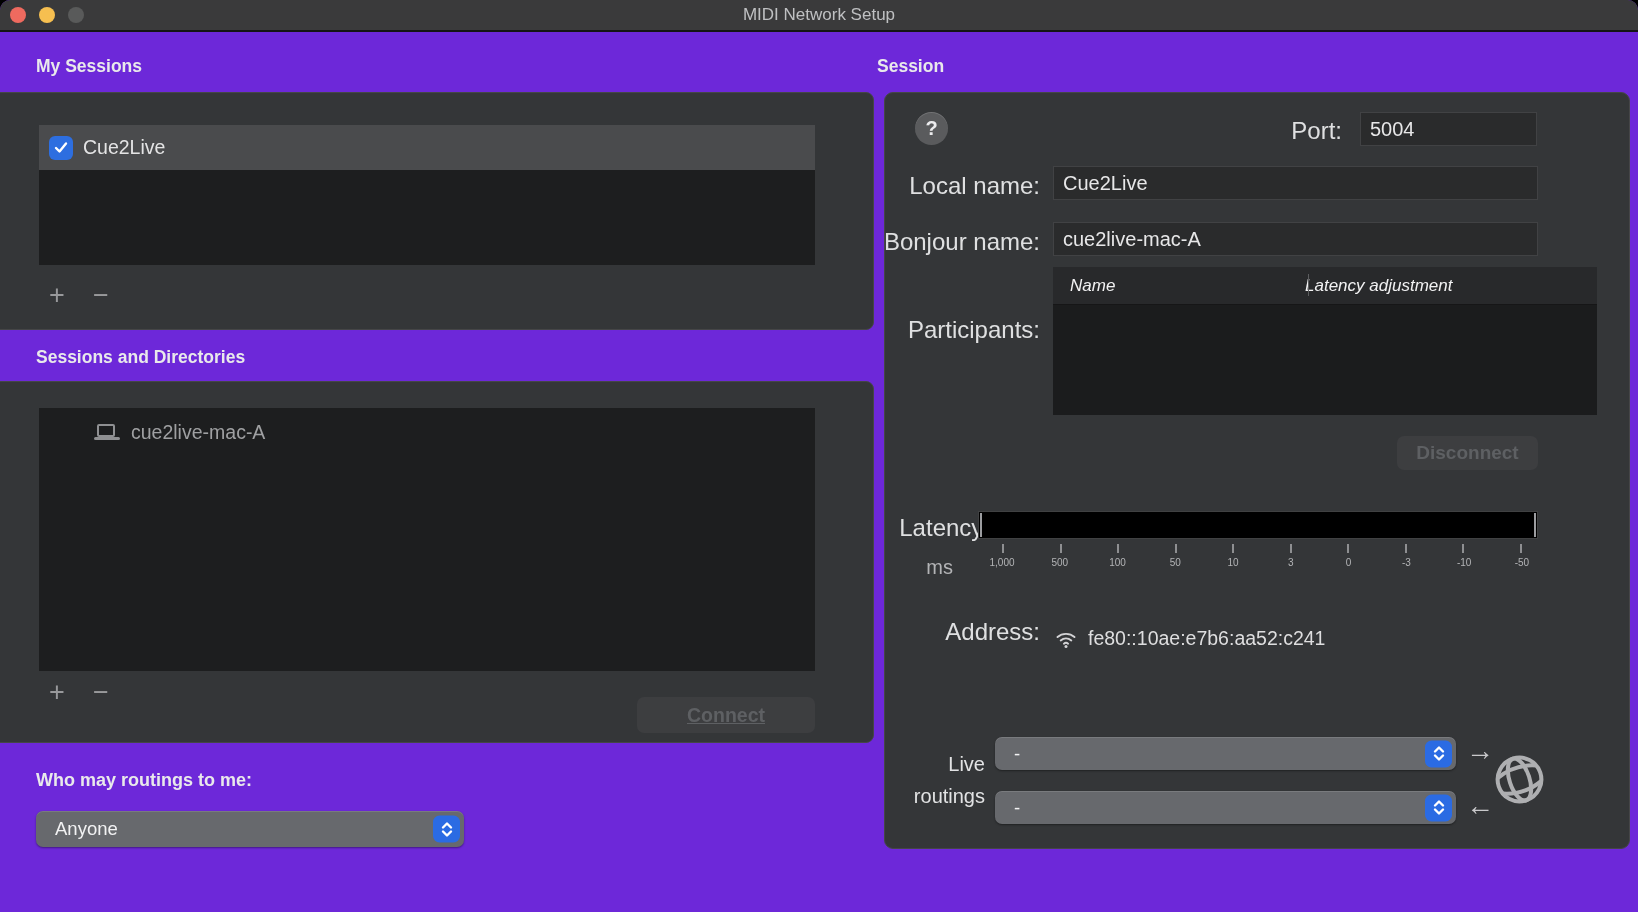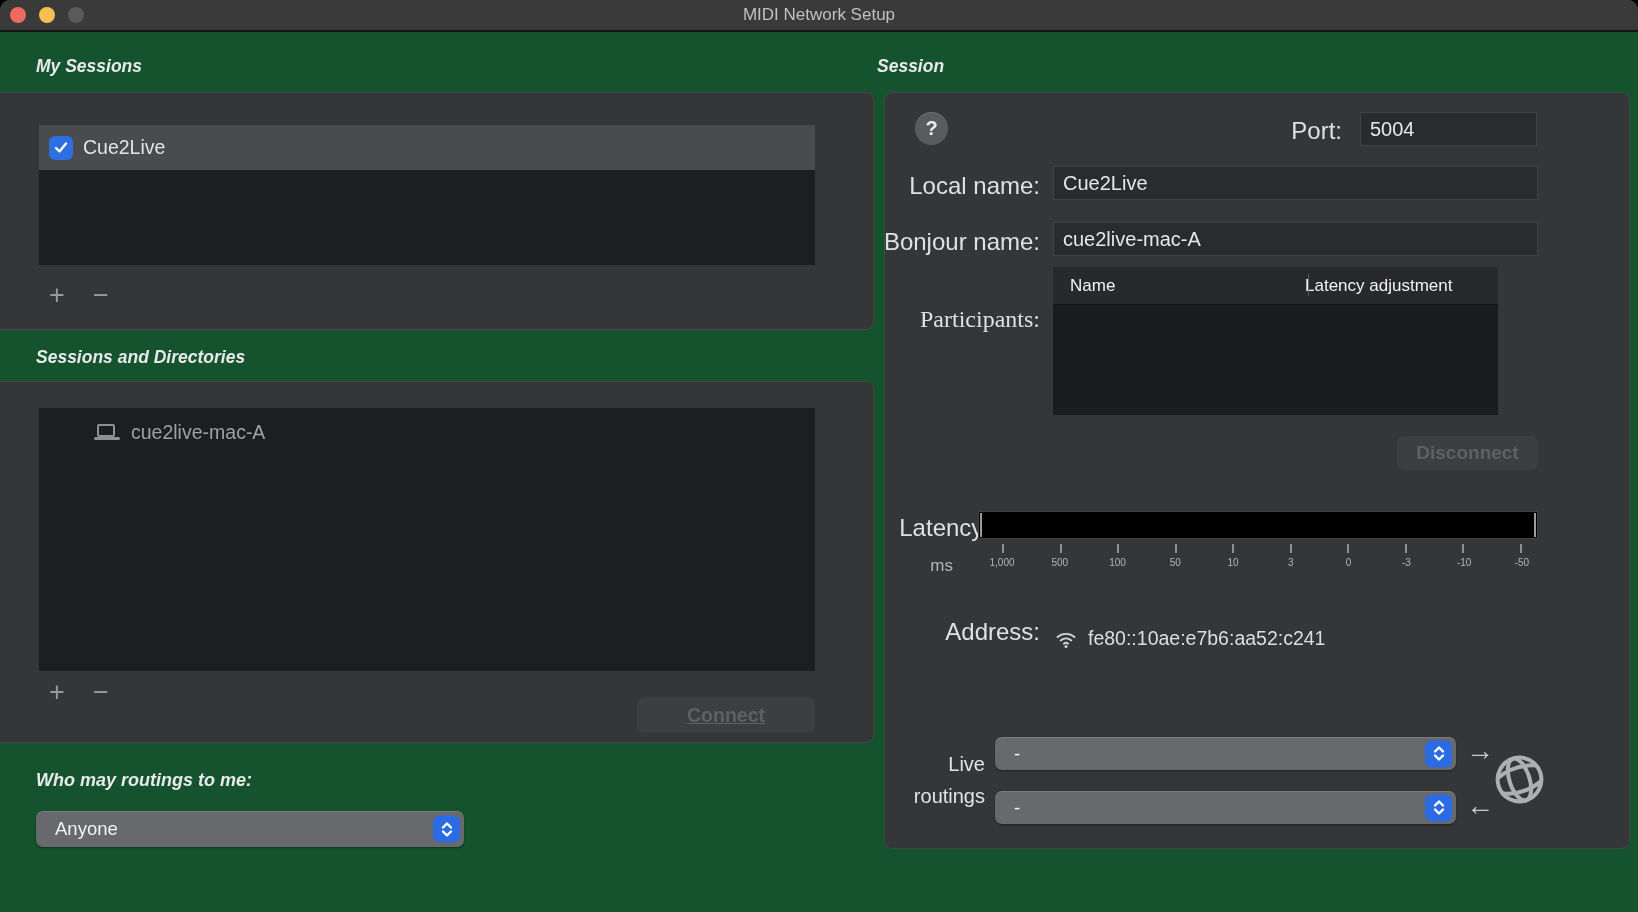--- a/index.html
+++ b/index.html
@@ -1,31 +1,31 @@
 <!DOCTYPE html>
 <html><head>
 <meta charset="utf-8">
 <style>
   html,body{margin:0;padding:0;background:#000;}
   .stage{
     position:relative;width:1638px;height:912px;overflow:hidden;
-    background:#14532d;border-radius:10px 10px 0 0;
+    background:#6d28d9;border-radius:10px 10px 0 0;
     font-family:"Liberation Sans","DejaVu Sans",sans-serif;
     -webkit-font-smoothing:antialiased;color:#dfe0e1;
   }
   
   .titlebar{position:absolute;left:0;top:0;width:100%;height:30px;background:#3a3a3b;border-bottom:2px solid #151515;}
   .lights{position:absolute;left:10px;top:7px;display:flex;gap:13px;}
   .light{width:16px;height:16px;border-radius:50%;}
   .light.red{background:#ee6a5f;}
   .light.yellow{background:#f6bf50;}
   .light.gray{background:#595a5a;}
   .wintitle{position:absolute;left:0;top:5px;width:100%;text-align:center;font-size:17px;font-weight:500;color:#bfc0c2;}
   
-  .sechead{position:absolute;font-size:17.5px;font-weight:600;color:#e9e9eb;font-style:italic;}
+  .sechead{position:absolute;font-size:17.5px;font-weight:600;color:#e9e9eb;}
   
   .gbox{position:absolute;background:#343638;border:1px solid #454647;border-radius:8px;box-sizing:border-box;}
   
   .listarea{position:absolute;background:#1d1e1f;}
   .sessrow{height:45px;background:#4a4b4d;display:flex;align-items:center;padding-left:10px;gap:10px;}
   .checkbox{width:24px;height:24px;border-radius:6px;background:#2d6ee0;display:flex;align-items:center;justify-content:center;flex:0 0 auto;}
   .sessname{font-size:19.5px;color:#e4e4e5;}
   .dirrow{display:flex;align-items:center;gap:11px;padding:13px 0 0 55px;}
   .dirname{font-size:19.5px;color:#9fa0a2;}
   .laptop{position:relative;width:26px;height:18px;flex:0 0 auto;}
@@ -57,21 +57,21 @@
   
   .latbar{position:absolute;background:#000;border:1px solid #404142;box-sizing:border-box;}
   .latbar:before,.latbar:after{content:"";position:absolute;top:1px;bottom:1px;width:2px;background:#9c9da0;}
   .latbar:before{left:1px;}
   .latbar:after{right:1px;}
   .ticks{position:absolute;display:flex;justify-content:space-between;}
   .tick{width:2px;height:9px;background:#8e8f91;}
   .ticklabels{position:absolute;display:flex;justify-content:space-between;}
   .tl{width:0;display:flex;justify-content:center;}
   .tl i{font-style:normal;font-size:10px;color:#b3b4b6;white-space:nowrap;}
-  .msu{position:absolute;text-align:right;font-size:17px;color:#b3b4b6;}
+  .msu{position:absolute;text-align:right;font-size:20px;color:#b3b4b6;}
   
   .addrbox{position:absolute;overflow:hidden;}
   .addrrow{height:29px;display:flex;align-items:center;gap:9px;}
   .addrrow span{font-size:19.5px;color:#dededf;white-space:nowrap;}
   .aicon{width:26px;height:24px;flex:0 0 auto;display:flex;align-items:center;justify-content:center;}
   
   .arrow{position:absolute;font-size:28px;color:#c9c9cb;line-height:28px;}
   .globe{position:absolute;}
   .lr-label{position:absolute;text-align:right;font-size:20px;color:#e2e3e4;line-height:32px;}
 </style>
@@ -152,22 +152,22 @@
   <div class="lab" style="right:598px;top:172px;">Local name:</div>
   <div class="field" style="left:1053px;top:166px;width:485px;height:34px;">
     <span>Cue2Live</span>
   </div>
 
   <div class="lab" style="right:598px;top:228px;">Bonjour name:</div>
   <div class="field" style="left:1053px;top:222px;width:485px;height:34px;">
     <span>cue2live-mac-A</span>
   </div>
 
-  <div class="lab" style="right:598px;top:306px;font-family:Liberation Serif, serif;">Participants:</div>
-  <div class="ptable" style="left:1053px;top:267px;width:445px;">
+  <div class="lab" style="right:598px;top:316px;">Participants:</div>
+  <div class="ptable" style="left:1053px;top:267px;width:544px;font-style:italic;">
     <div class="phead">
       <span class="c1">Name</span>
       <span class="vdiv"></span>
       <span class="c2">Latency adjustment</span>
     </div>
     <div class="pbody"></div>
   </div>
 
   <div class="btn-disabled" style="left:1397px;top:436px;width:141px;height:34px;font-size:19px;">Disconnect</div>
 

